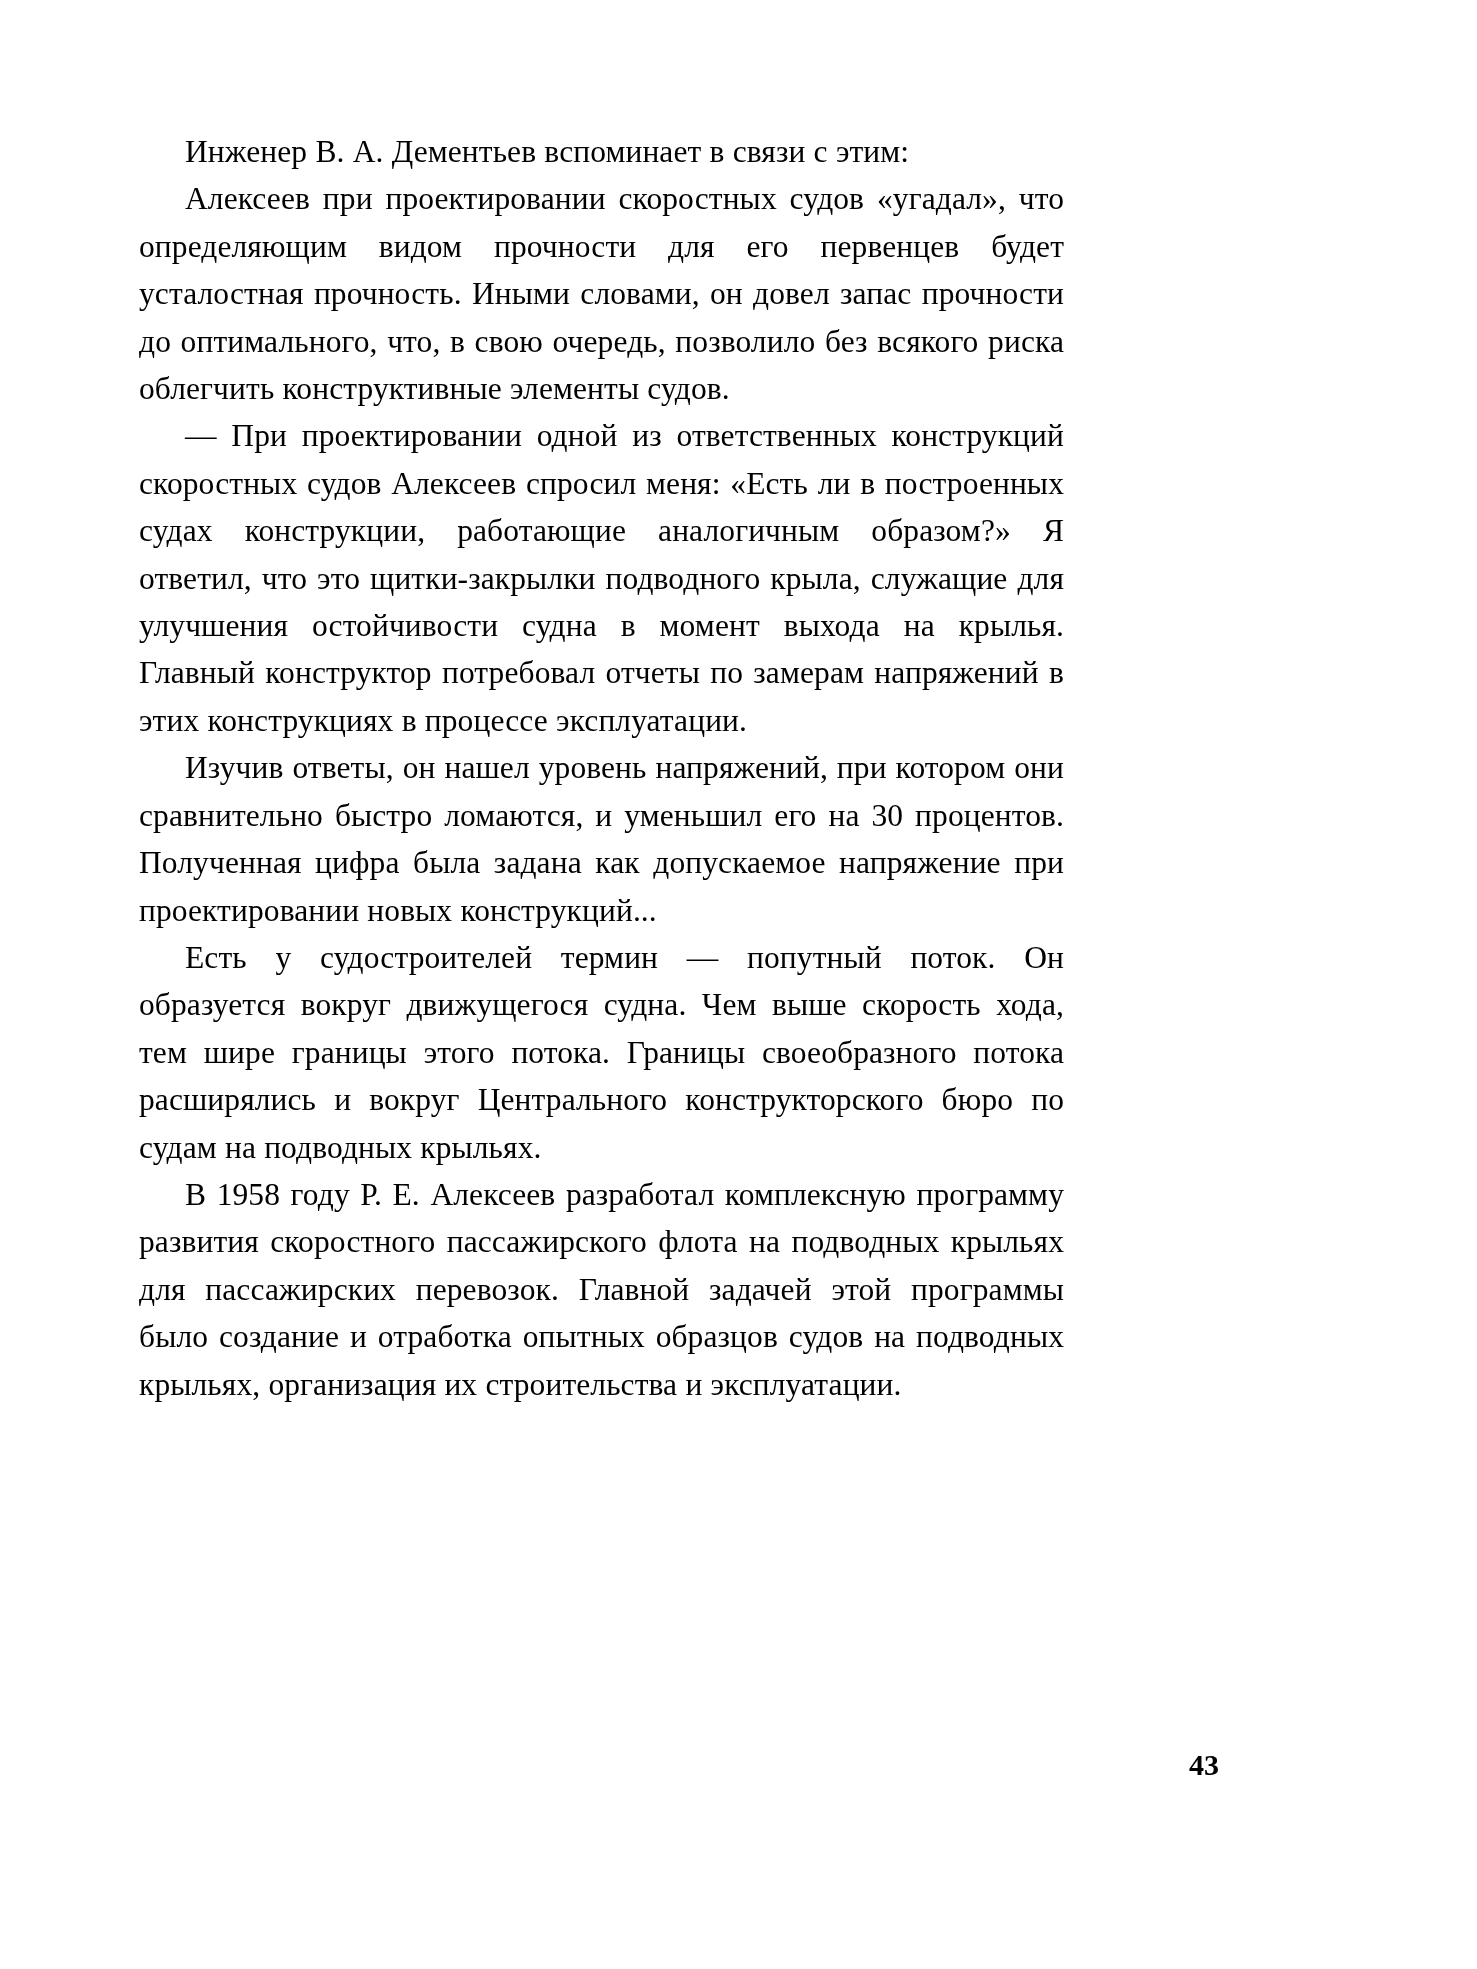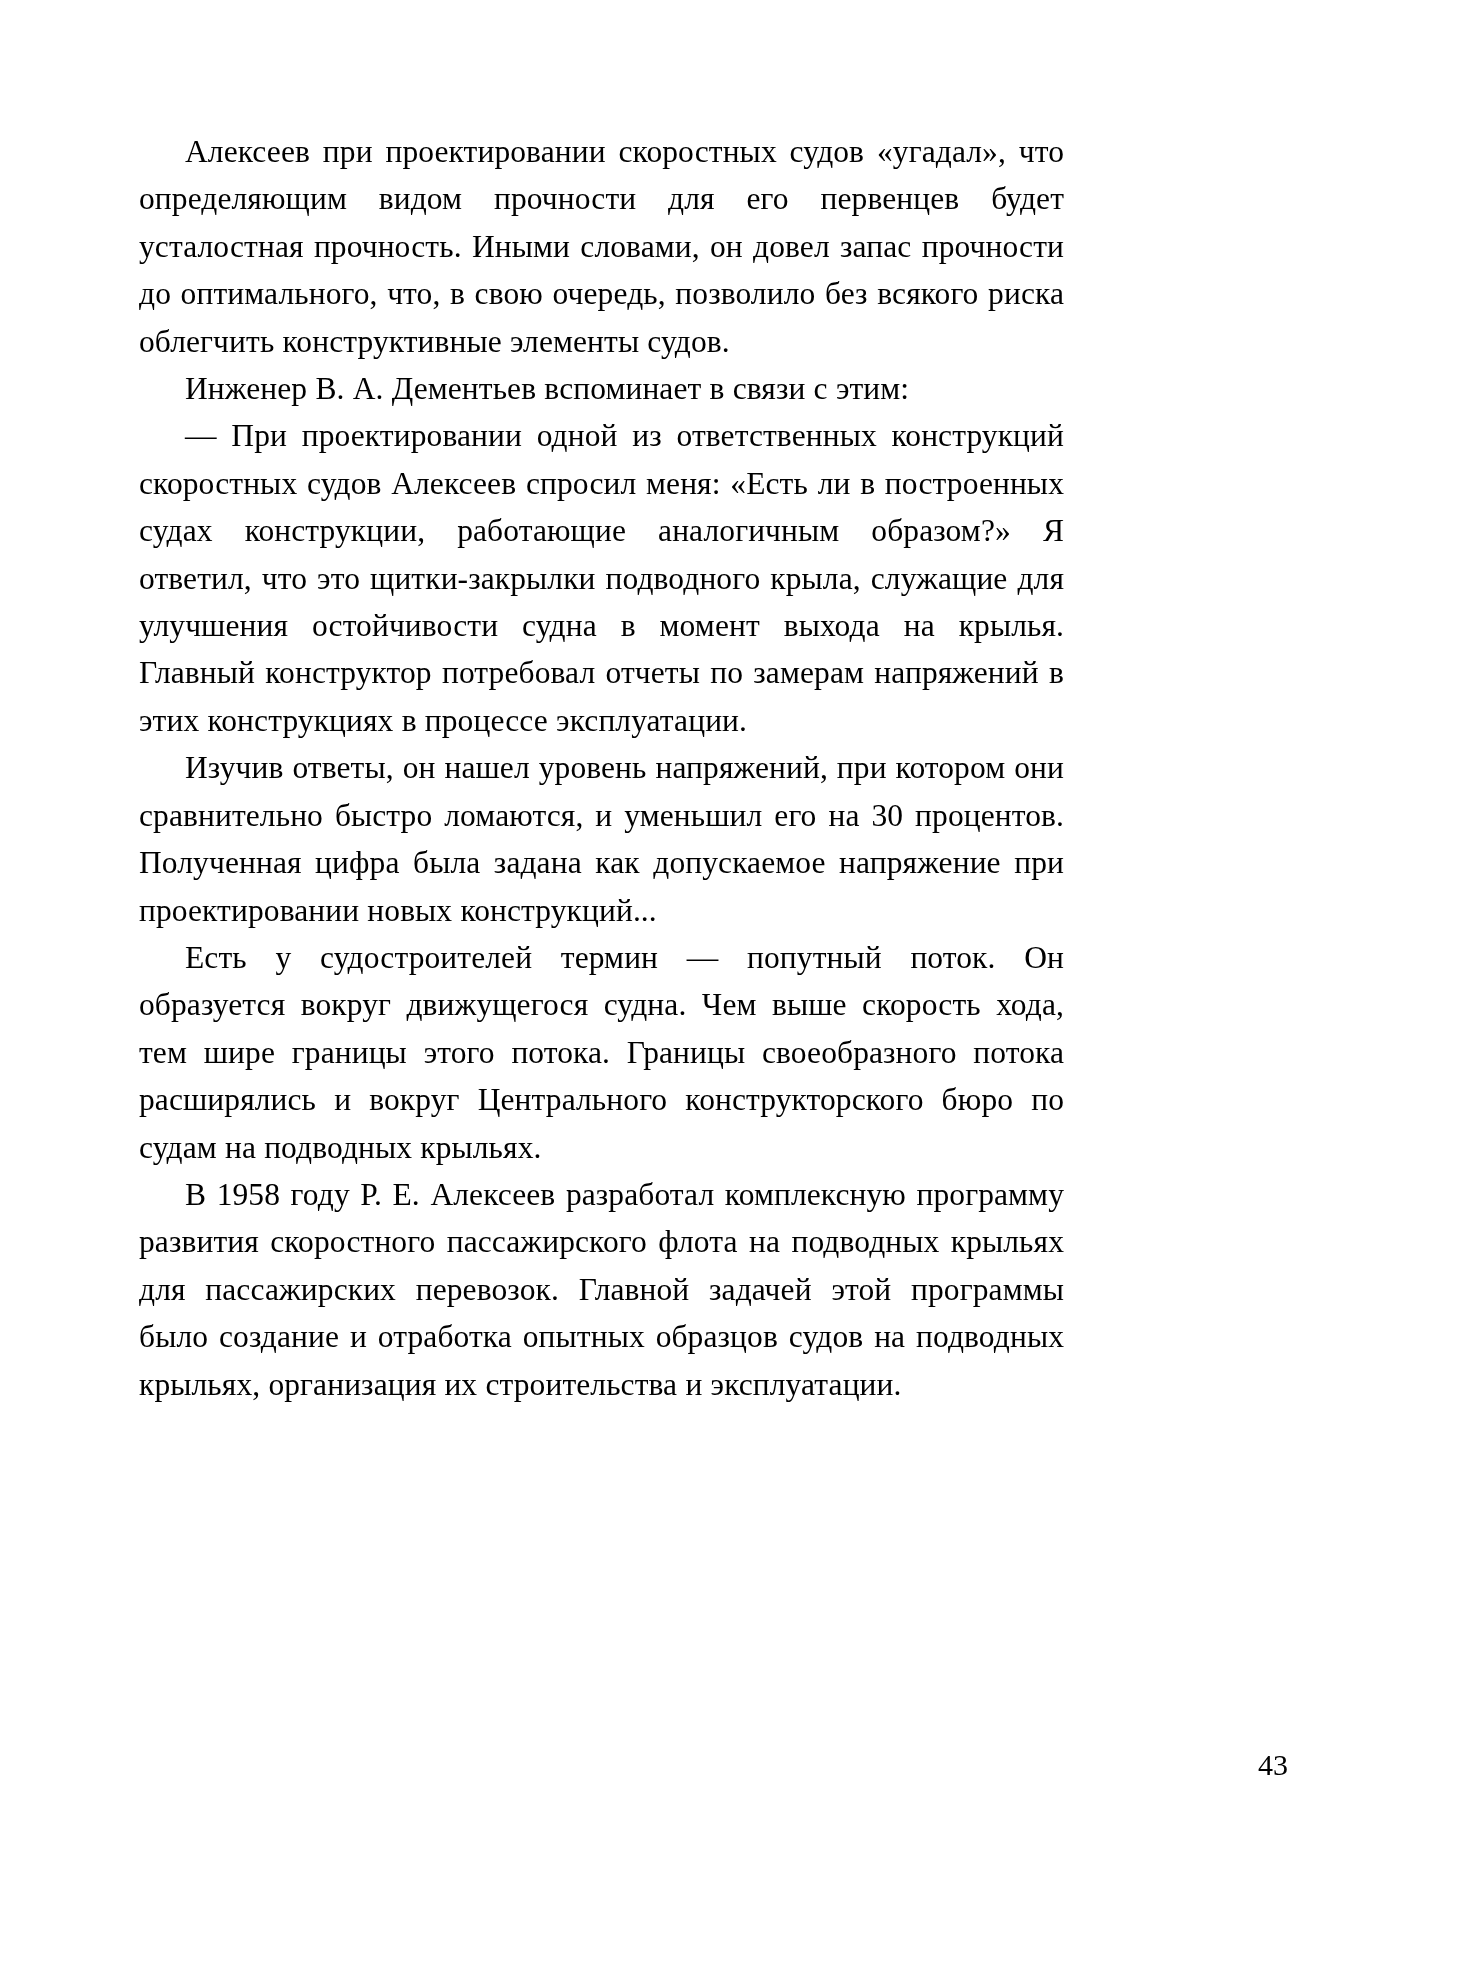--- a/index.html
+++ b/index.html
@@ -43,37 +43,37 @@
     text-align-last: left;
     hyphens: manual;
   }
 
   .para.last-justified {
     text-align-last: justify;
   }
 
   .page-number {
     position: absolute;
-    left: 1258px;
+    left: 1189px;
     top: 1748px;
     font-family: "Liberation Serif", "DejaVu Serif", serif;
     font-size: 30px;
     line-height: 34px;
     color: #000000;
-    font-weight: 400;
+    font-weight: 700;
   }
 </style>
 </head>
 <body>
 
 <div class="page">
 
   <div class="text-block">
+    <p class="para">Инженер В. А. Дементьев вспоминает в связи с этим:</p>
     <p class="para">Алексеев при проектировании скоростных судов «уга­дал», что определяющим видом прочности для его первен­цев будет усталостная прочность. Иными словами, он довел запас прочности до оптимального, что, в свою очередь, позволило без всякого риска облегчить конструктивные элементы судов.</p>
-    <p class="para">Инженер В. А. Дементьев вспоминает в связи с этим:</p>
     <p class="para">— При проектировании одной из ответственных конст­рукций скоростных судов Алексеев спросил меня: «Есть ли в построенных судах конструкции, работающие аналогич­ным образом?» Я ответил, что это щитки-закрылки подвод­ного крыла, служащие для улучшения остойчивости судна в момент выхода на крылья. Главный конструктор потре­бовал отчеты по замерам напряжений в этих конструкциях в процессе эксплуатации.</p>
     <p class="para">Изучив ответы, он нашел уровень напряжений, при котором они сравнительно быстро ломаются, и уменьшил его на 30 процентов. Полученная цифра была задана как до­пускаемое напряжение при проектировании новых конст­рукций...</p>
     <p class="para">Есть у судостроителей термин — попутный поток. Он образуется вокруг движущегося судна. Чем выше скорость хода, тем шире границы этого потока. Границы своеобраз­ного потока расширялись и вокруг Центрального конструк­торского бюро по судам на подводных крыльях.</p>
     <p class="para">В 1958 году Р. Е. Алексеев разработал комплексную программу развития скоростного пассажирского флота на подводных крыльях для пассажирских перевозок. Главной задачей этой программы было создание и отработка опыт­ных образцов судов на подводных крыльях, организация их строительства и эксплуатации.</p>
   </div>
 
   <div class="page-number">43</div>
 
 </div>
 

